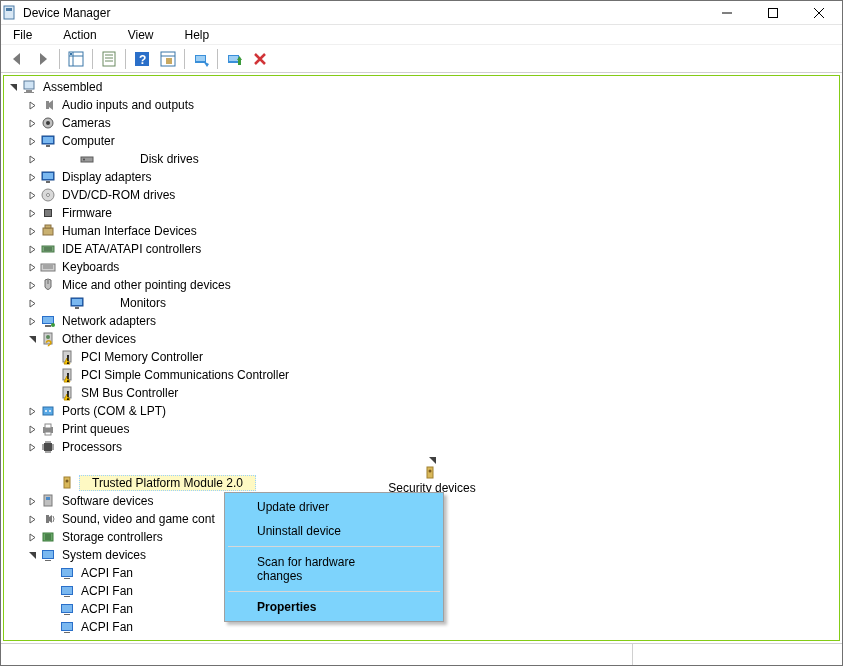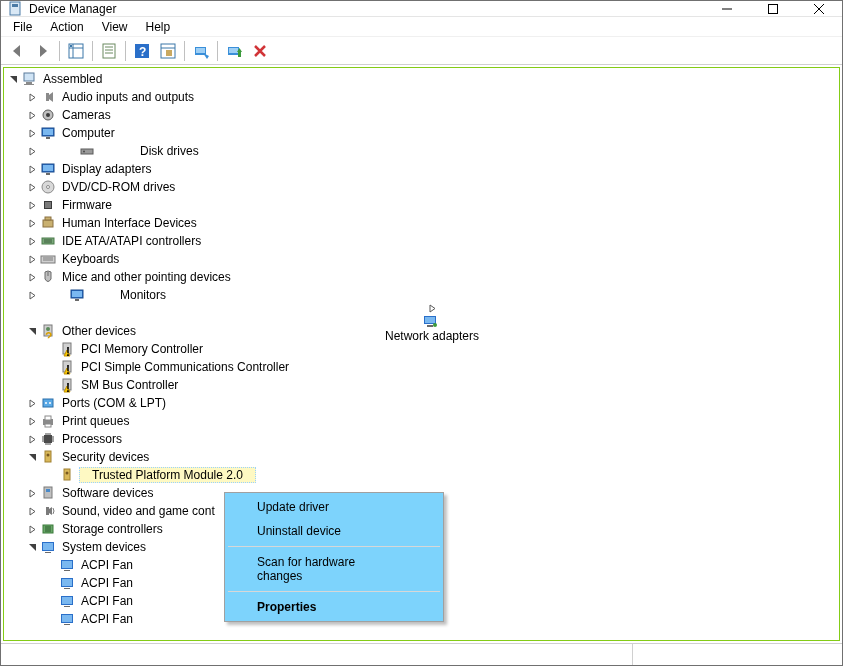--- a/index.html
+++ b/index.html
@@ -1,22 +1,22 @@
 <!DOCTYPE html>
 <html><head>
 <meta charset="utf-8">
 <style>
   * { box-sizing: border-box; font-family: "Segoe UI", Tahoma, sans-serif; font-size: 12px; }
   body { margin: 0; background: #fff; }
   .window { width: 843px; height: 666px; border: 1px solid #707070; display: flex; flex-direction: column; background: #fff; position: relative; }
-  .titlebar { height: 16px; display: flex; align-items: center; padding-left: 6px; border-bottom: 1px solid #e5e5e5; }
+  .titlebar { height: 24px; display: flex; align-items: center; border-bottom: 1px solid #e5e5e5; }
   .titlebar .icon { width: 16px; height: 16px; margin-right: 6px; display: inline-flex; align-items: center; justify-content: center; }
   .titlebar .title { flex: 1; }
   .win-btn { width: 46px; height: 30px; display: inline-flex; align-items: center; justify-content: center; }
-  .menubar { height: 20px; display: flex; align-items: center; padding: 0 4px; gap: 2px; border-bottom: 1px solid #f0f0f0;}
+  .menubar { height: 20px; display: flex; align-items: center; padding: 0 4px; gap: 15px; border-bottom: 1px solid #f0f0f0;}
   .menu-item { padding: 2px 8px; }
   .toolbar { height: 28px; display: flex; align-items: center; padding: 0 4px; gap: 2px; border-bottom: 1px solid #d0d0d0; }
   .tb-btn { width: 24px; height: 24px; display: inline-flex; align-items: center; justify-content: center; border: 1px solid transparent; }
   .tb-sep { width: 1px; height: 20px; background: #c0c0c0; margin: 0 2px; }
   .tree-wrap { flex: 1; border: 1px solid #84cc16; margin: 2px; position: relative; overflow: hidden; display: flex; }
   .tree { flex: 1; overflow-y: auto; overflow-x: hidden; padding: 2px 0; }
   .tree::-webkit-scrollbar { width: 17px; }
   .tree::-webkit-scrollbar-track { background: #f0f0f0; }
   .tree::-webkit-scrollbar-thumb { background: #c2c3c9; border: 1px solid #a0a0a0; }
   .node { display: flex; align-items: center; height: 18px; white-space: nowrap; }
@@ -358,21 +358,21 @@
             <svg width="16" height="16">
               <g>
                 <rect x="2" y="3" width="12" height="8" fill="#2a6fc9" stroke="#1a4a8a"></rect>
                 <rect x="3" y="4" width="10" height="6" fill="#7ab8f0"></rect>
                 <rect x="6" y="12" width="4" height="2" fill="#6a6a6a"></rect>
               </g>
             </svg>
           </span>
           <span class="node-label">Monitors</span>
         </div>
-        <div class="node" style="padding-left: 21px; flex-direction: column;">
+        <div class="node" style="padding-left: 21px;">
           <span class="twisty">
             <svg width="9" height="9">
               <path d="M2 1 L7 4.5 L2 8 Z" fill="none" stroke="#595959"></path>
             </svg>
           </span>
           <span class="node-icon">
             <svg width="16" height="16">
               <g>
                 <rect x="2" y="3" width="12" height="8" fill="#2a6fc9"></rect>
                 <rect x="3" y="4" width="10" height="6" fill="#7ab8f0"></rect>
@@ -482,21 +482,21 @@
           <span class="node-icon">
             <svg width="16" height="16">
               <g>
                 <rect x="4" y="4" width="8" height="8" fill="#4a4a4a"></rect>
                 <path d="M4 6 H2 M4 8 H2 M4 10 H2 M12 6 H14 M12 8 H14 M12 10 H14 M6 4 V2 M8 4 V2 M10 4 V2 M6 12 V14 M8 12 V14 M10 12 V14" fill="none" stroke="#4a4a4a" stroke-width="1"></path>
               </g>
             </svg>
           </span>
           <span class="node-label">Processors</span>
         </div>
-        <div class="node" style="padding-left: 21px;">
+        <div class="node" style="padding-left: 21px; flex-direction: column;">
           <span class="twisty">
             <svg width="9" height="9">
               <path d="M1 1 L8 1 L1 8 Z" transform="rotate(90 4.5 4.5)" fill="#404040"></path>
             </svg>
           </span>
           <span class="node-icon">
             <svg width="16" height="16">
               <g>
                 <rect x="5" y="2" width="6" height="11" fill="#d9b85a" stroke="#a08030"></rect>
                 <circle cx="8" cy="6" r="1.5" fill="#7a5a20"></circle>

